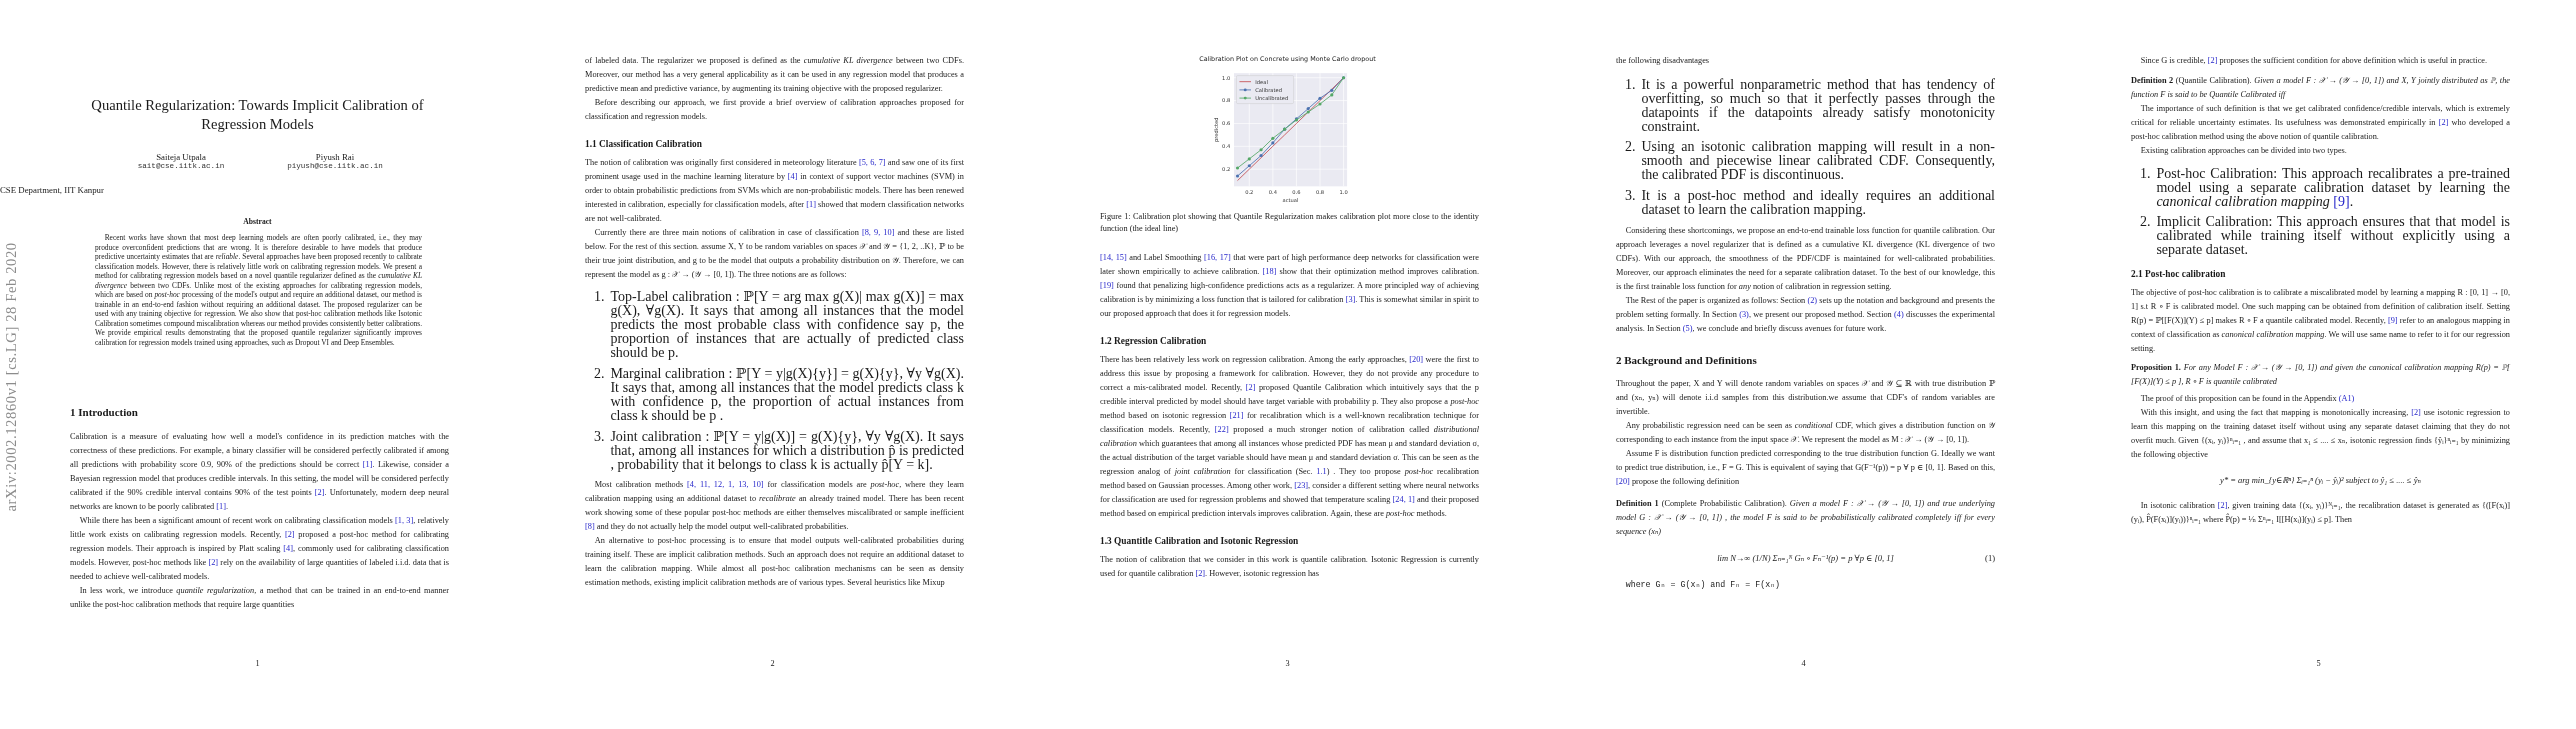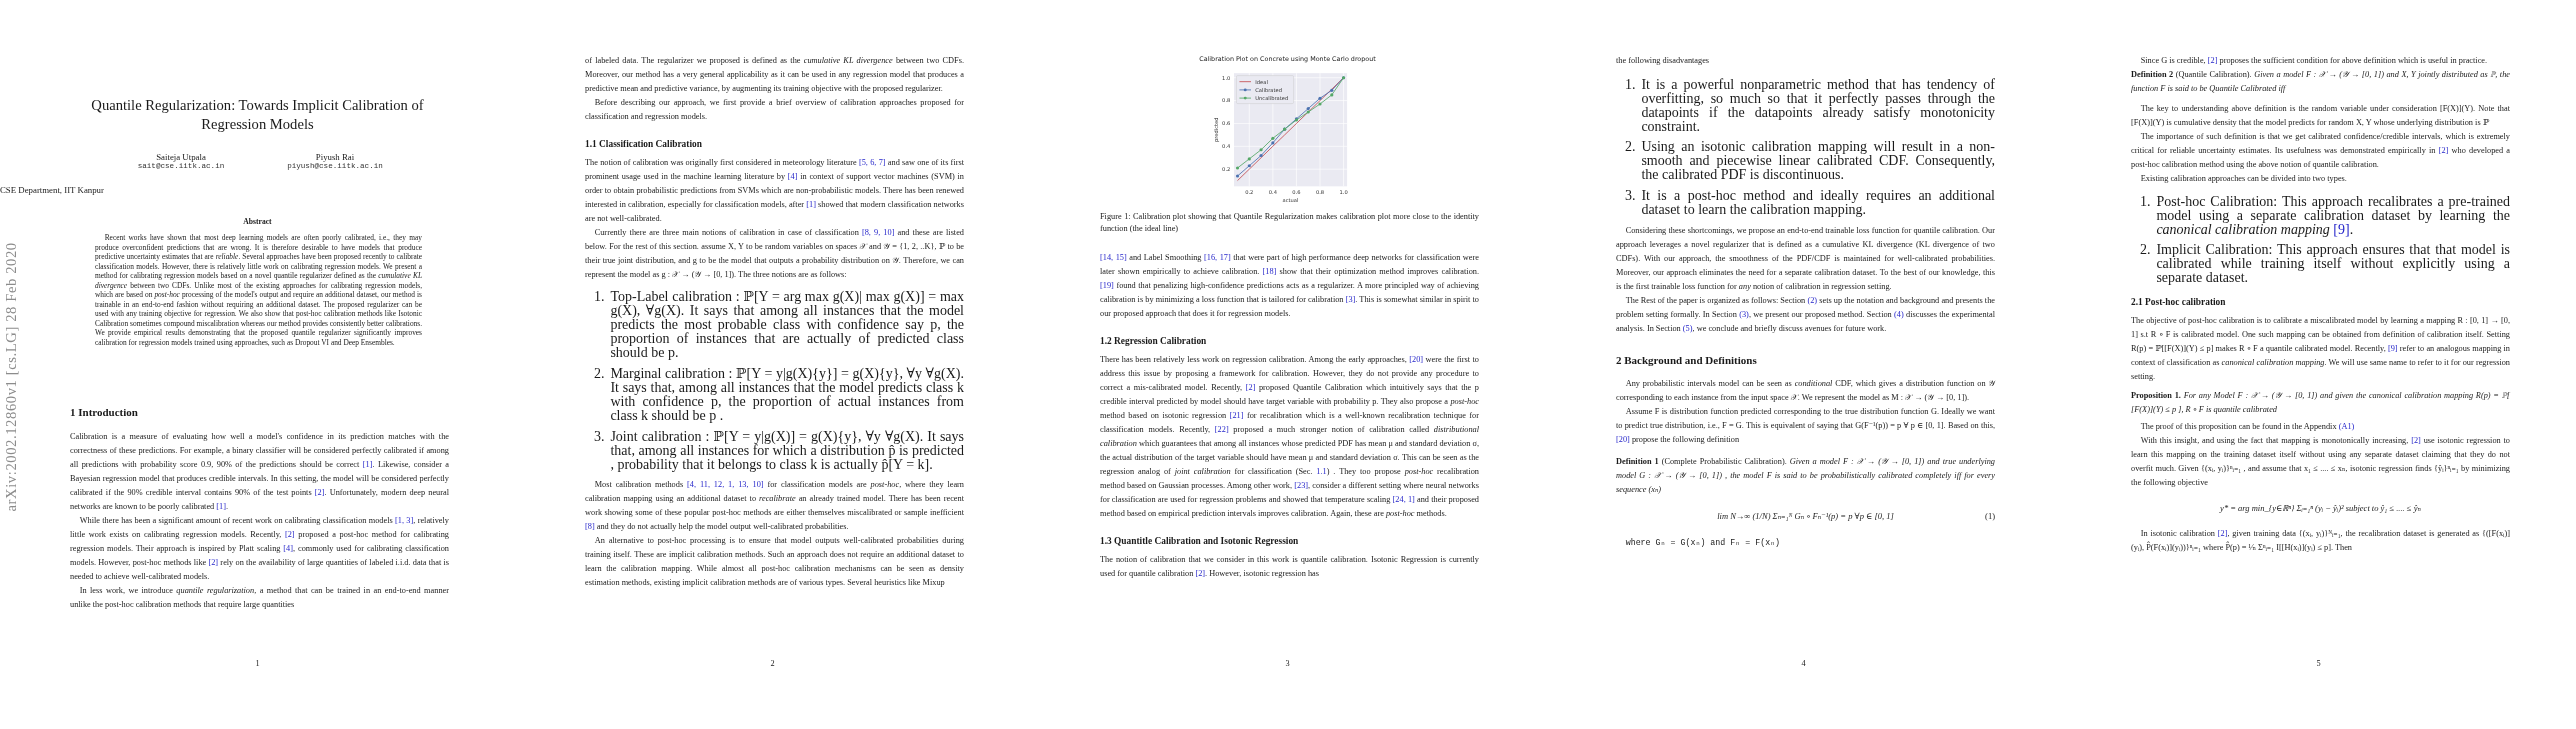--- a/index.html
+++ b/index.html
@@ -173,37 +173,37 @@
   <div class="col" style="top:54px;">
     <p class="body-text">the following disadvantages</p>
     <ol class="list" style="margin-top:9.7px;">
       <li>It is a powerful nonparametric method that has tendency of overfitting, so much so that it perfectly passes through the datapoints if the datapoints already satisfy monotonicity constraint.</li>
       <li>Using an isotonic calibration mapping will result in a non-smooth and piecewise linear calibrated CDF. Consequently, the calibrated PDF is discontinuous.</li>
       <li>It is a post-hoc method and ideally requires an additional dataset to learn the calibration mapping.</li>
     </ol>
     <p class="body-text indent" style="margin-top:4.9px;"><span>Considering these shortcomings, we propose an end-to-end trainable loss function for quantile calibration. Our approach leverages a novel regularizer that is defined as a cumulative KL divergence (KL divergence of two CDFs). With our approach, the smoothness of the PDF/CDF is maintained for well-calibrated probabilities. Moreover, our approach eliminates the need for a separate calibration dataset. To the best of our knowledge, this is the first trainable loss function for </span><em>any</em><span> notion of calibration in regression setting.</span></p>
     <p class="body-text indent"><span>The Rest of the paper is organized as follows: Section </span><a class="cite">(2)</a><span> sets up the notation and background and presents the problem setting formally. In Section </span><a class="cite">(3)</a><span>, we present our proposed method. Section </span><a class="cite">(4)</a><span> discusses the experimental analysis. In Section </span><a class="cite">(5)</a><span>, we conclude and briefly discuss avenues for future work.</span></p>
     <h2 class="sec" style="margin-top:18px;margin-bottom:11px;">2   Background and Definitions</h2>
-    <p class="body-text indent"><span>Any probabilistic intervals model can be seen as </span><em>conditional</em><span> CDF, which gives a distribution function on 𝒴 corresponding to each instance from the input space 𝒳. We represent the model as M : 𝒳 → (𝒴 → [0, 1]).</span></p>
+    <p class="body-text">Throughout the paper, X and Y will denote random variables on spaces 𝒳 and 𝒴 ⊆ ℝ with true distribution ℙ and (xₙ, yₙ) will denote i.i.d samples from this distribution.we assume that CDF's of random variables are invertible.</p>
+    <p class="body-text indent"><span>Any probabilistic regression need can be seen as </span><em>conditional</em><span> CDF, which gives a distribution function on 𝒴 corresponding to each instance from the input space 𝒳. We represent the model as M : 𝒳 → (𝒴 → [0, 1]).</span></p>
     <p class="body-text indent"><span>Assume F is distribution function predicted corresponding to the true distribution function G. Ideally we want to predict true distribution, i.e., F = G. This is equivalent of saying that G(F⁻¹(p)) = p ∀ p ∈ [0, 1]. Based on this, </span><a class="cite">[20]</a><span> propose the following definition</span></p>
     <p class="body-text def" style="margin-top:8.5px;"><b>Definition 1</b><span> (Complete Probabilistic Calibration). </span><em>Given a model F : 𝒳 → (𝒴 → [0, 1]) and true underlying model G : 𝒳 → (𝒴 → [0, 1]) , the model F is said to be probabilistically calibrated completely iff for every sequence (xₙ)</em></p>
     <div class="eq" style="margin-top:6px;">
       <span class="eqbody">lim N→∞  (1/N) Σₙ₌₁ᴺ Gₙ ∘ Fₙ⁻¹(p) = p   ∀p ∈ [0, 1]</span>
       <span class="eqnum">(1)</span>
     </div>
     <p class="body-text indent" style="margin-top:6px;font-family:Liberation Mono, monospace;">where Gₙ = G(xₙ) and Fₙ = F(xₙ)</p>
   </div>
   <div class="pageno">4</div>
 </div>
 
 <div class="page p5">
   <div class="col" style="top:54px;">
     <p class="body-text indent"><span>Since G is credible, </span><a class="cite">[2]</a><span> proposes the sufficient condition for above definition which is useful in practice.</span></p>
-    <p class="body-text def" style="margin-top:0;"><b>Definition 2</b><span> (Quantile Calibration). </span><em>Given a model F : 𝒳 → (𝒴 → [0, 1]) and X, Y jointly distributed as ℙ, the function F is said to be Quantile Calibrated iff</em></p>
-    <p class="body-text indent" style="margin-top:6px;">The key to understanding above definition is the random variable under consideration [F(X)](Y). Note that [F(X)](Y) is cumulative density that the model predicts for random X, Y whose underlying distribution is ℙ</p>
+    <p class="body-text def" style="margin-top:6px;"><b>Definition 2</b><span> (Quantile Calibration). </span><em>Given a model F : 𝒳 → (𝒴 → [0, 1]) and X, Y jointly distributed as ℙ, the function F is said to be Quantile Calibrated iff</em></p>
     <p class="body-text indent"><span>The importance of such definition is that we get calibrated confidence/credible intervals, which is extremely critical for reliable uncertainty estimates. Its usefulness was demonstrated empirically in </span><a class="cite">[2]</a><span> who developed a post-hoc calibration method using the above notion of quantile calibration.</span></p>
     <p class="body-text indent">Existing calibration approaches can be divided into two types.</p>
     <ol class="list" style="margin-top:8.5px;">
       <li><span>Post-hoc Calibration: This approach recalibrates a pre-trained model using a separate calibration dataset by learning the </span><em>canonical calibration mapping</em><span> </span><a class="cite">[9]</a><span>.</span></li>
       <li><span>Implicit Calibration: This approach ensures that that model is calibrated while training itself without explicitly using a separate dataset.</span></li>
     </ol>
     <h3 class="subsec" style="margin-top:12px;margin-bottom:7.3px;">2.1   Post-hoc calibration</h3>
     <p class="body-text"><span>The objective of post-hoc calibration is to calibrate a miscalibrated model by learning a mapping R : [0, 1] → [0, 1] s.t R ∘ F is calibrated model. One such mapping can be obtained from definition of calibration itself. Setting R(p) = ℙ[[F(X)](Y) ≤ p] makes R ∘ F a quantile calibrated model. Recently, </span><a class="cite">[9]</a><span> refer to an analogous mapping in context of classification as </span><em>canonical calibration mapping</em><span>. We will use same name to refer to it for our regression setting.</span></p>
     <p class="body-text" style="margin-top:4.9px;"><b>Proposition 1.</b><em> For any Model F : 𝒳 → (𝒴 → [0, 1]) and given the canonical calibration mapping R(p) = ℙ[ [F(X)](Y) ≤ p ], R ∘ F is quantile calibrated</em></p>
     <p class="body-text indent" style="margin-top:2.4px;"><span>The proof of this proposition can be found in the Appendix </span><a class="cite">(A1)</a></p>

